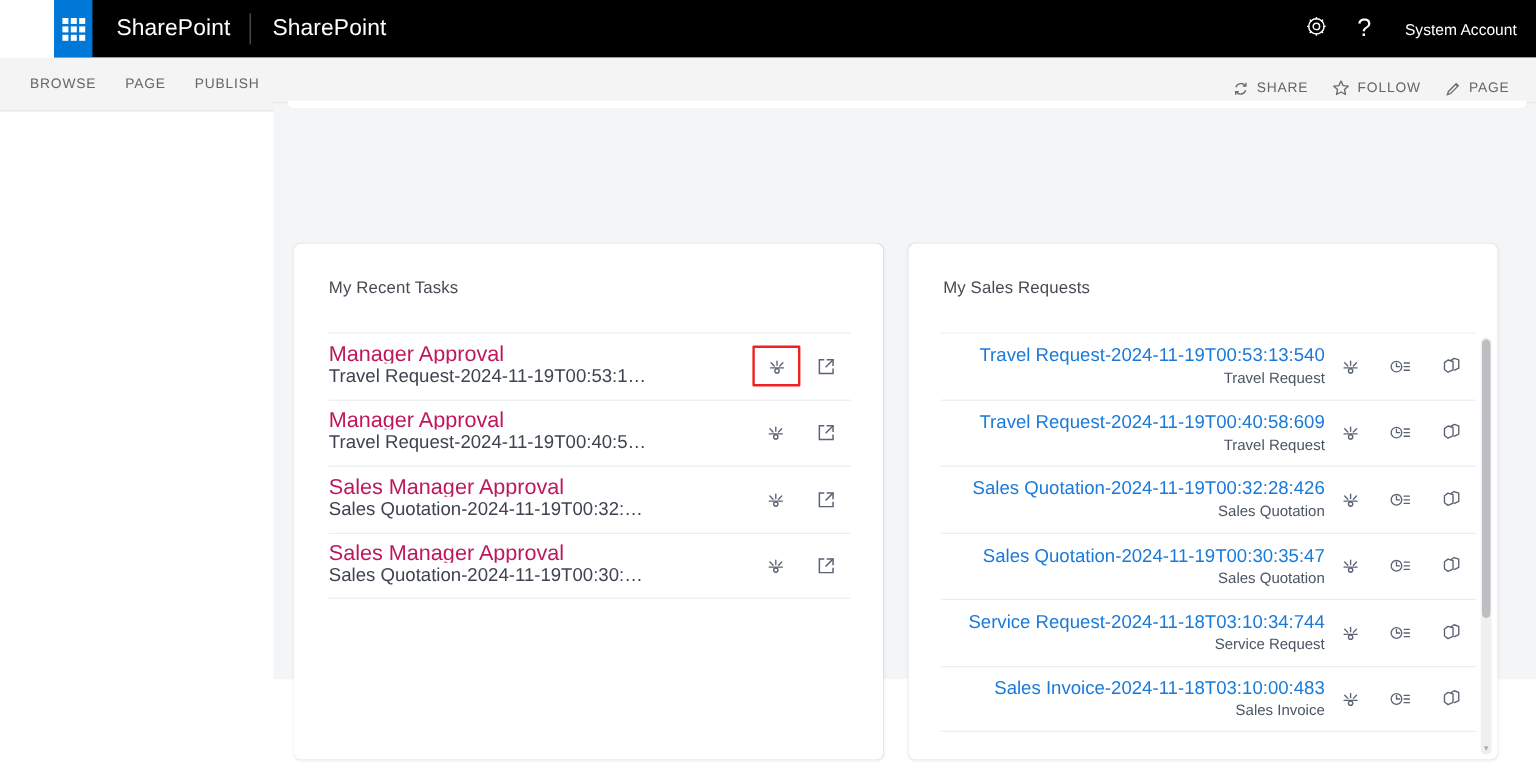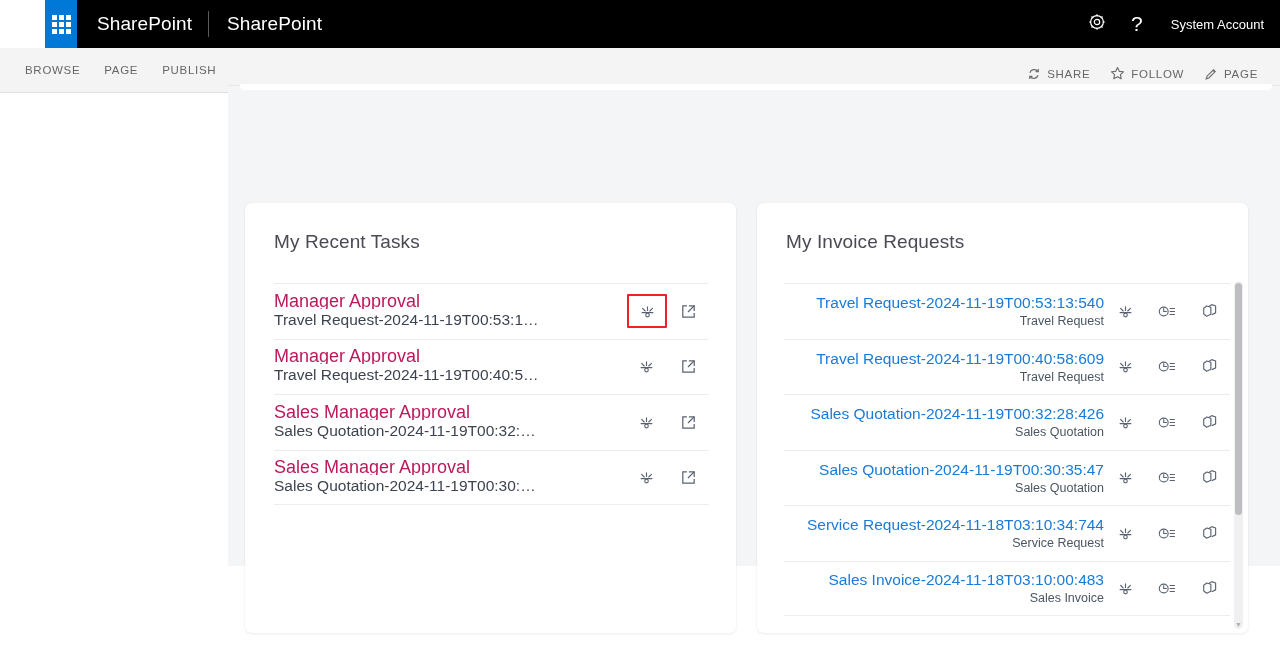--- a/index.html
+++ b/index.html
@@ -168,21 +168,21 @@
   .card {
     background: #ffffff;
     border-radius: 6px;
     box-shadow: 0 1px 3px rgba(0,0,0,.07), 0 0 1px rgba(0,0,0,.08);
     position: relative;
   }
   .card-tasks { width: 491px; height: 430px; }
   .card-requests { width: 491px; height: 430px; overflow: hidden; }
 
   .card-title {
-    font-size: 19px;
+    font-size: 14px;
     color: #4a4a55;
     padding: 28px 0 0 29px;
     font-weight: normal;
     letter-spacing: .1px;
   }
 
   .list {
     margin-top: 30px;
     padding: 0 0 0 0;
   }
@@ -480,21 +480,21 @@
                 </svg>
               </span>
             </div>
           </div>
         </div>
 
       </div>
     </div>
 
     <div class="card card-requests">
-      <div class="card-title">My Invoice Requests</div>
+      <div class="card-title">My Sales Requests</div>
       <div class="list">
         <div class="list-scroll">
 
           <div class="row row-req">
             <div class="row-text">
               <div class="row-link">Travel Request-2024-11-19T00:53:13:540</div>
               <div class="row-type">Travel Request</div>
             </div>
             <div class="row-actions">
               <div class="act">

